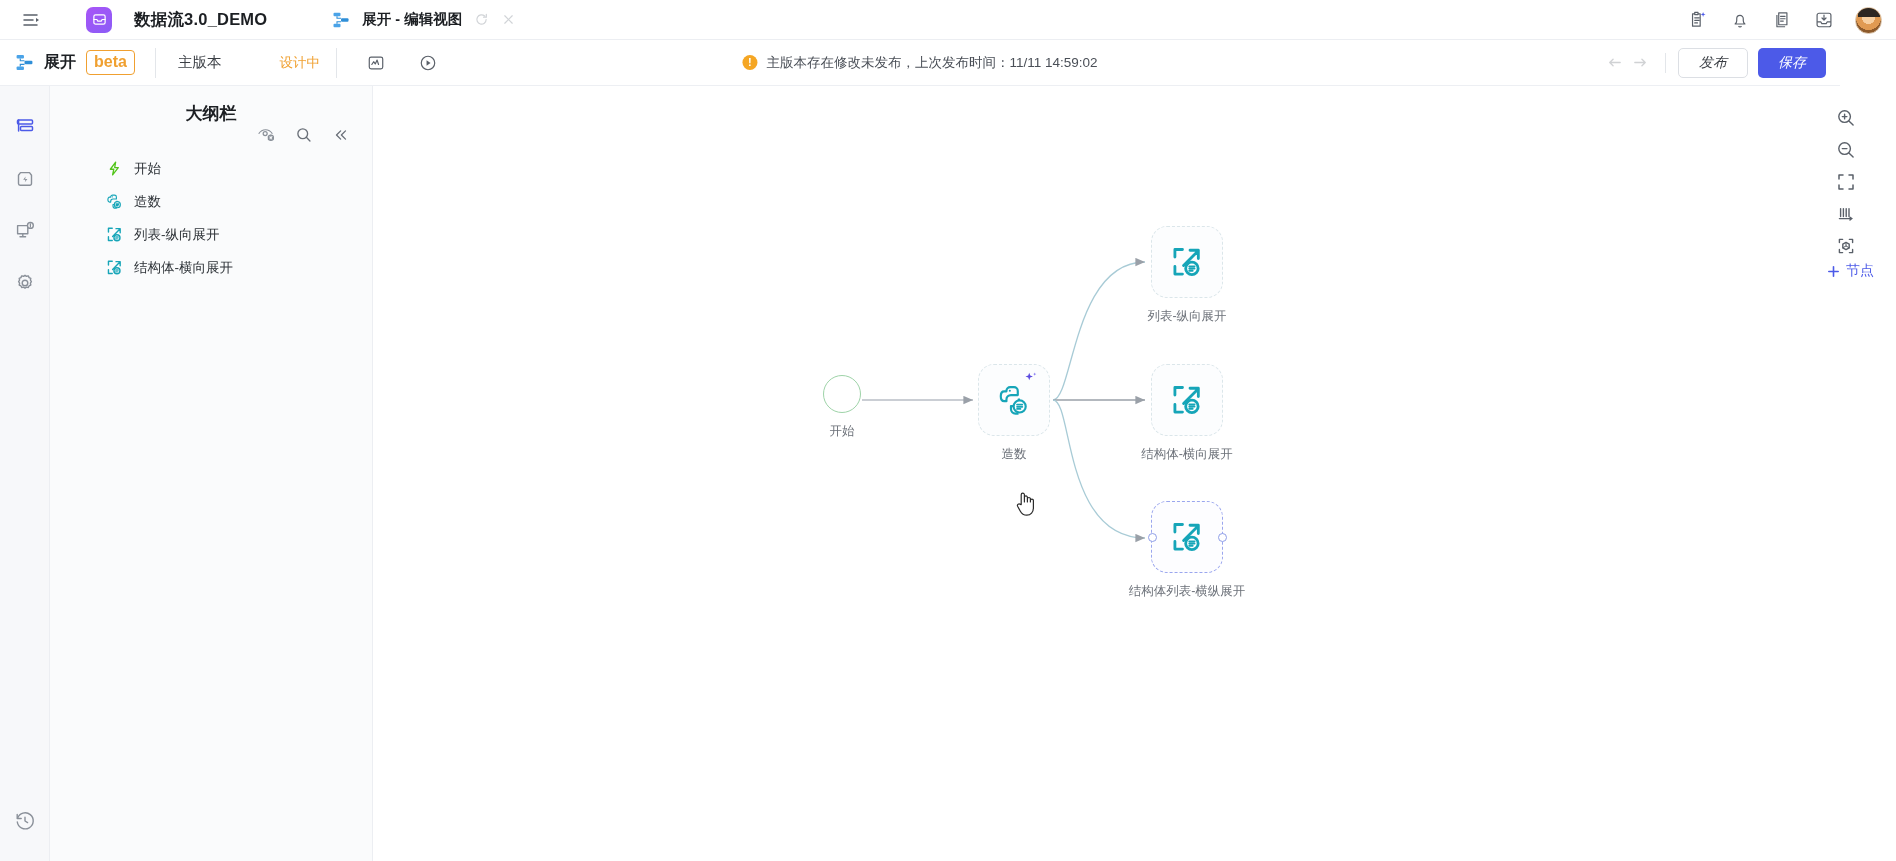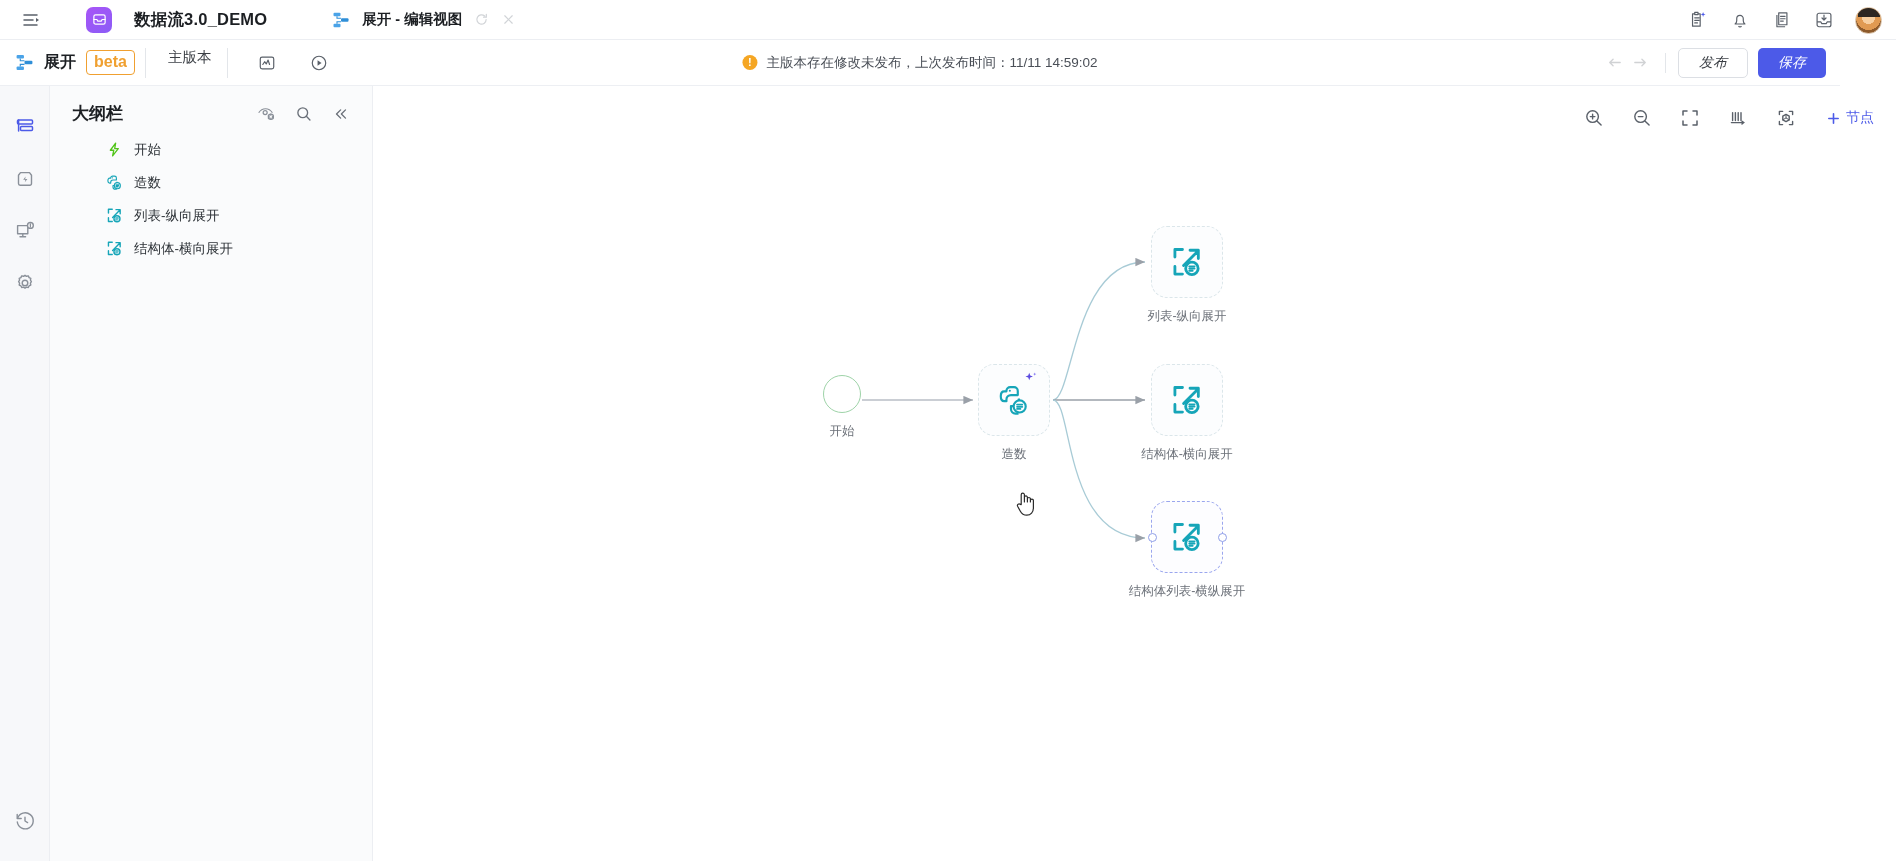--- a/index.html
+++ b/index.html
@@ -56,23 +56,23 @@
     display: flex; align-items: center;
   }
   .t2-left { display: flex; align-items: center; gap: 10px; margin-left: 14px; }
   .t2-logo { width: 20px; height: 20px; display:flex;align-items:center;justify-content:center;}
   .t2-name { font-size: 16px; font-weight: 700; color: #1c1f23; }
   .beta {
     border: 1px solid #f0a030; color: #f0a030; font-size: 16px; font-weight: 700;
     border-radius: 4px; padding: 1px 7px 2px; line-height: 1.3;
   }
   .verbox {
-    margin-left: 0; display: flex; align-items: center;
+    margin-left: 10px; display: flex; align-items: center;
     border-left: 1px solid #e3e6ea; border-right: 1px solid #e3e6ea;
-    height: 30px; padding: 0 16px 0 22px; gap: 58px; flex-direction: column;
+    height: 30px; padding: 0 16px 0 22px; gap: 58px;
   }
   .ver-name { font-size: 14.5px; color: #3b3f45; }
   .ver-state { font-size: 13.5px; color: #f0a030; }
   .t2-btn { width: 26px; height: 26px; margin-left: 16px; display:flex;align-items:center;justify-content:center;cursor:pointer;}
 
   .status {
     position: absolute; left: 50%; transform: translateX(-50%);
     display: flex; align-items: center; gap: 9px; white-space: nowrap;
   }
   .status-dot {
@@ -99,39 +99,39 @@
   }
   .rail-item { width: 32px; height: 32px; margin-top: 20px; display:flex;align-items:center;justify-content:center;cursor:pointer;border-radius:6px;}
   .rail-item.first { margin-top: 25px; }
   .rail-bottom { position: absolute; bottom: 24px; left: 9px; width:32px;height:32px;display:flex;align-items:center;justify-content:center;cursor:pointer;}
 
   
   .outline {
     position: absolute; left: 50px; top: 86px; width: 323px; height: 775px;
     background: #fafbfc; border-right: 1px solid #eceef2;
   }
-  .ol-head { display:flex; align-items:center; padding: 16px 22px 0 22px; }
+  .ol-head { display:flex; align-items:center; padding: 16px 22px 0 22px; flex-direction: column; }
   .ol-title { font-size: 17px; font-weight: 700; color: #1c1f23; }
   .ol-acts { margin-left: auto; display:flex; align-items:center; gap: 18px; }
   .ol-act { width: 19px; height: 19px; display:flex;align-items:center;justify-content:center; cursor:pointer; }
   .ol-sub { font-size: 12.5px; color: #9aa0a8; padding: 14px 0 0 52px; }
   .ol-list { margin-top: 8px; }
   .ol-item {
     display: flex; align-items: center; gap: 11px;
     height: 33px; padding-left: 56px; cursor: pointer;
   }
   .ol-ico { width: 17px; height: 17px; display:flex;align-items:center;justify-content:center; flex: 0 0 17px;}
   .ol-label { font-size: 13.5px; color: #2e3338; white-space: nowrap; overflow: hidden; text-overflow: ellipsis; max-width: 200px;}
 
   
   .canvas {
     position: absolute; left: 373px; top: 86px; width: 1523px; height: 775px;
     background: #ffffff; overflow: hidden;
   }
-  .ctools { position: absolute; right: 22px; top: 16px; display: flex; align-items: center; gap: 0; }
+  .ctools { position: absolute; right: 22px; top: 16px; display: flex; align-items: center; gap: 0; flex-direction: column; }
   .ctool { width: 32px; height: 32px; margin-left: 16px; display:flex;align-items:center;justify-content:center;cursor:pointer;}
   .cnode-btn {
     display: flex; align-items: center; gap: 5px; margin-left: 24px;
     color: #4c5ae8; font-size: 14px; cursor: pointer;
   }
 
   .node { position: absolute; }
   .node-box {
     width: 72px; height: 72px; border-radius: 16px; background: #fcfdfe;
     display: flex; align-items: center; justify-content: center; position: relative;

